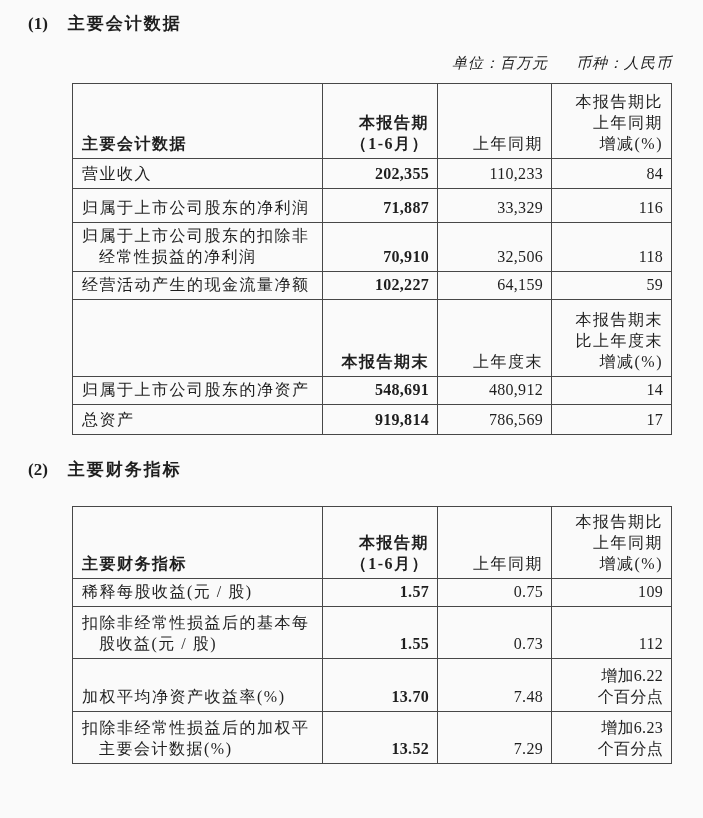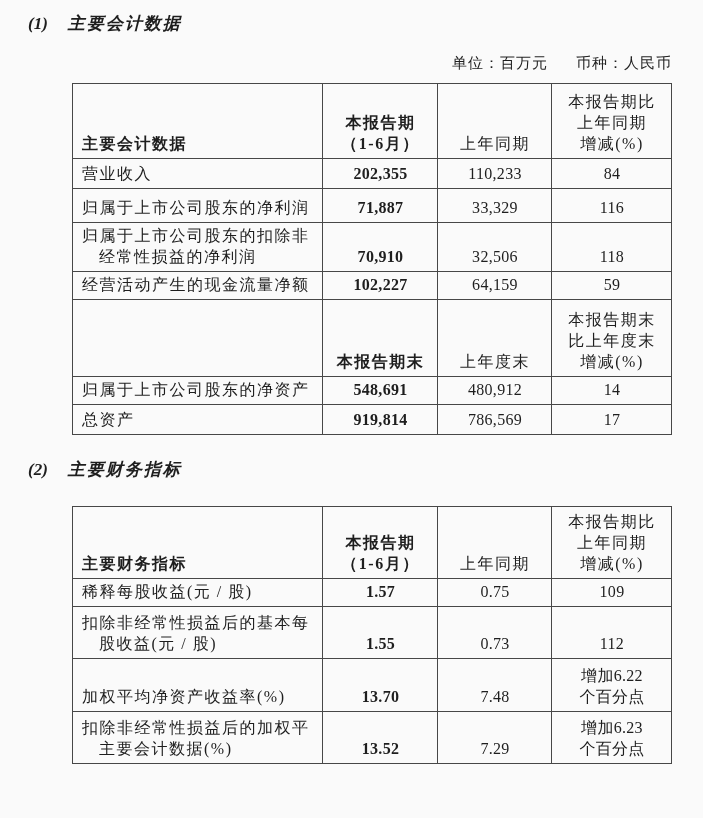--- a/index.html
+++ b/index.html
@@ -6,47 +6,47 @@
   body {
     width: 703px; height: 818px;
     background: #fafafa;
     color: #1e1e1e;
     font-family: "Liberation Serif", "DejaVu Serif", serif;
   }
   .page { position: relative; width: 703px; height: 818px; overflow: hidden; }
 
   .sec-heading {
     position: absolute; left: 28px;
-    font-size: 17px; font-weight: bold; font-style: italic;
+    font-size: 17px; font-weight: bold; 
     white-space: nowrap;
   }
   .sec-heading .sec-title { margin-left: 20px; letter-spacing: 2px; }
 
   .unit-line {
     position: absolute; top: 54px; right: 31px;
-    font-size: 15px; letter-spacing: 1px;
+    font-size: 15px; font-style: italic; letter-spacing: 1px;
     white-space: nowrap;
   }
   .unit-line .currency { margin-left: 28px; }
 
   table.fin {
     position: absolute; left: 72px;
     border-collapse: collapse; table-layout: fixed;
     width: 600px;
     font-size: 16px;
   }
   table.fin td {
     border: 1px solid #474747;
     vertical-align: bottom;
     padding: 2px 8px 4px 9px;
     line-height: 21px;
     overflow: hidden;
   }
   td.lab { text-align: left; letter-spacing: 1.5px; }
-  td.num { text-align: center; letter-spacing: 0.3px; }
+  td.num { text-align: right; letter-spacing: 0.3px; }
   td.hdr { letter-spacing: 1.5px; }
   .b { font-weight: bold; }
   .ind { margin-left: 17px; font-family: Liberation Serif, serif; }
 </style>
 </head>
 <body>
 
 <div class="page">
 
   <div class="sec-heading" style="top:12px;">

